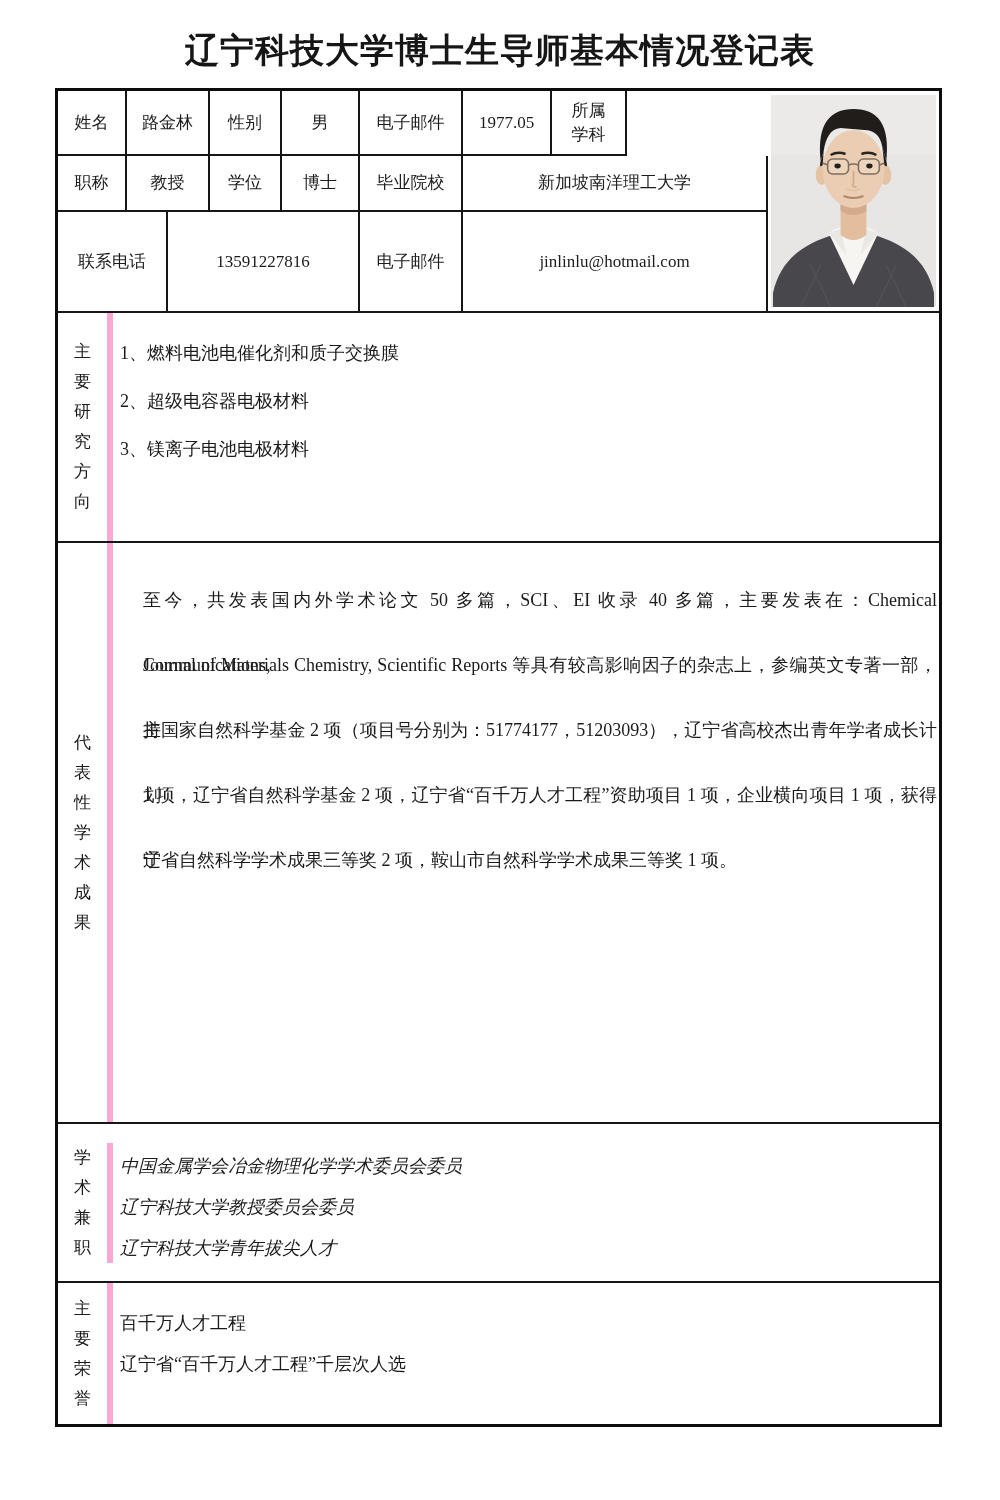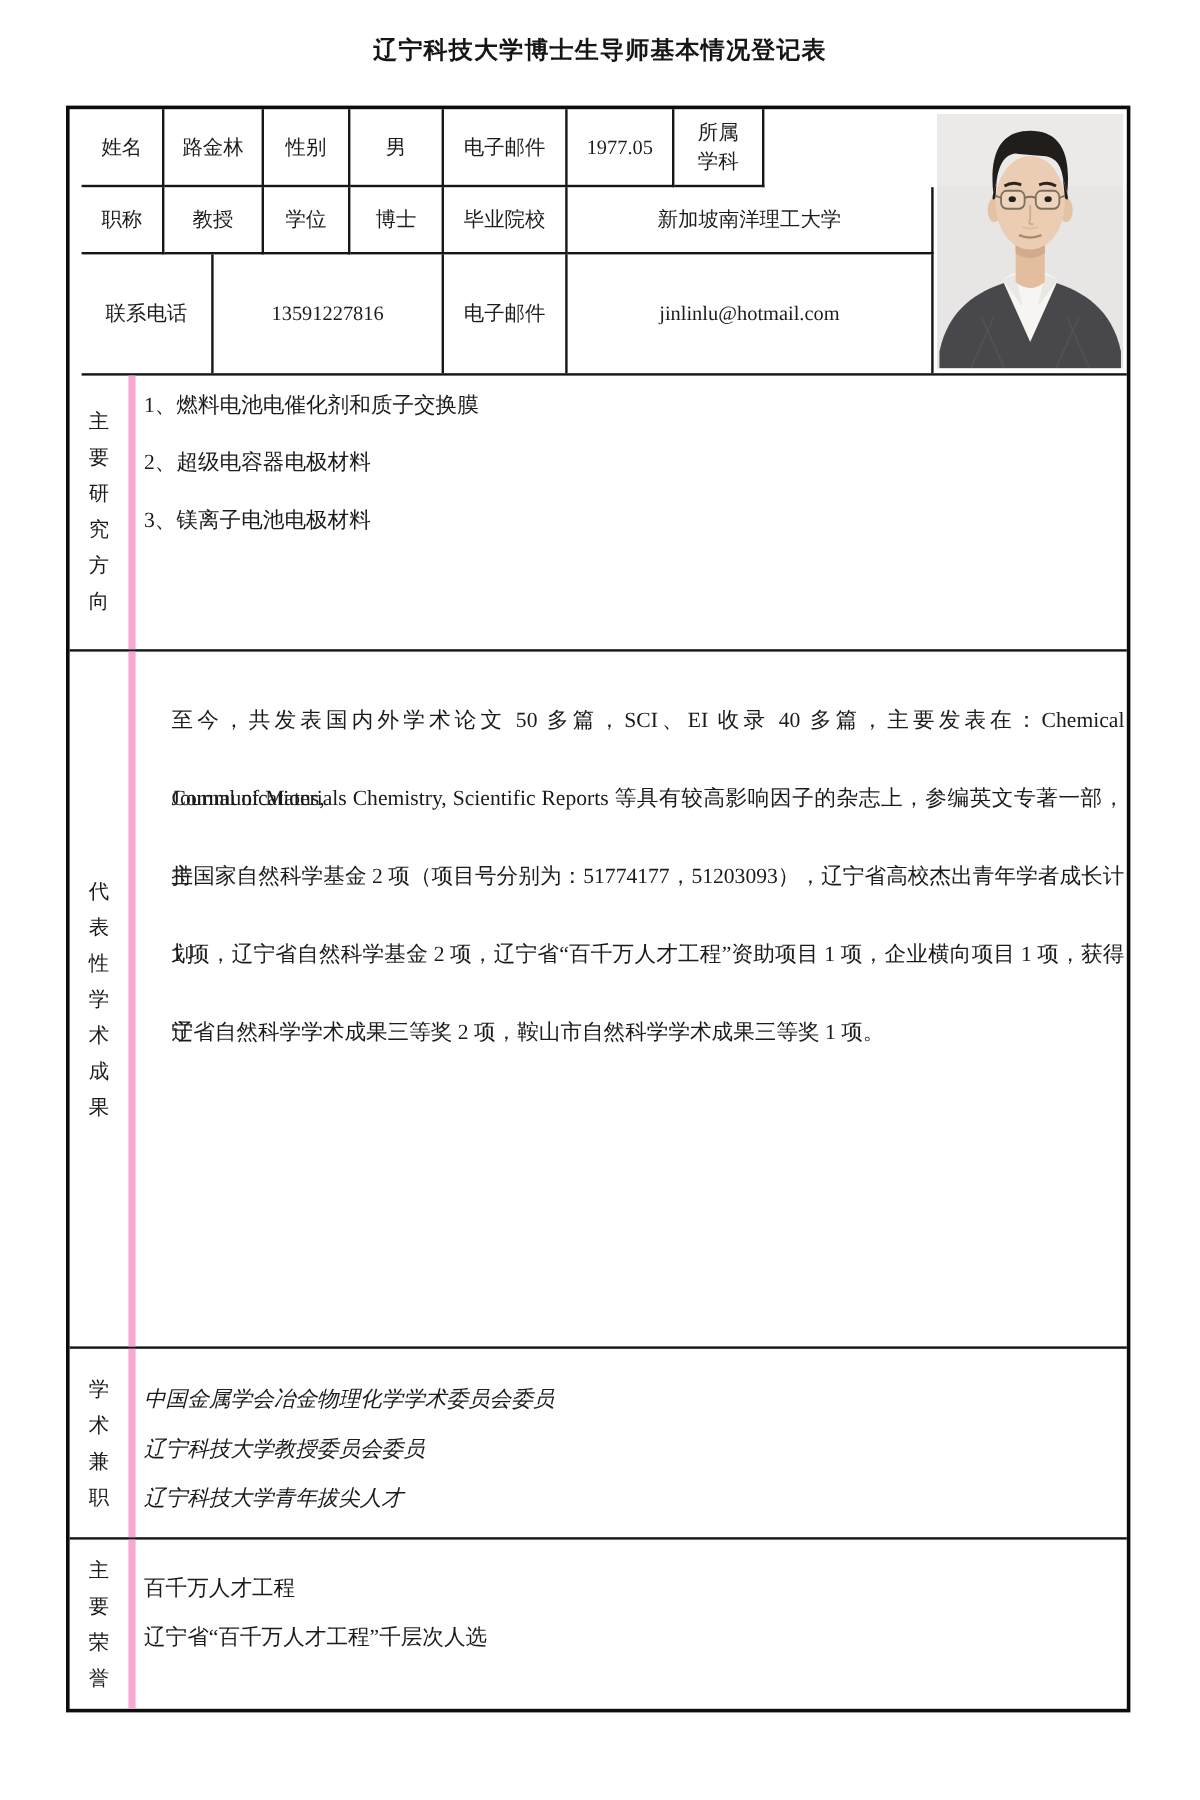--- a/index.html
+++ b/index.html
@@ -2,29 +2,29 @@
 <html><head>
 <meta charset="utf-8">
 <style>
   html,body{margin:0;padding:0;background:#ffffff;}
   .page{
     position:relative;width:1000px;height:1500px;background:#ffffff;
     font-family:"Liberation Serif","DejaVu Serif",serif;color:#1c1c1e;overflow:hidden;
   }
   .doc-title{
     position:absolute;top:28px;left:0;width:1000px;text-align:center;
-    font-size:20px;font-weight:bold;letter-spacing:1px;color:#161616;
+    font-size:34px;font-weight:bold;letter-spacing:1px;color:#161616;
   }
   .form-table{
     position:absolute;left:55px;top:88px;width:887px;height:1339px;
     border:3px solid #0c0c0c;box-sizing:border-box;display:flex;flex-direction:column;
   }
   .form-table *{box-sizing:border-box;}
   
-  .top-block{display:flex;height:222px;border-bottom:2px solid #161616;margin-left:10px;}
+  .top-block{display:flex;height:222px;border-bottom:2px solid #161616;}
   .top-left{width:710px;display:flex;flex-direction:column;}
   .info-row{display:flex;}
   .r1{height:65px;}
   .r2{height:56px;}
   .r3{flex:1;}
   .cell{
     border-right:2px solid #161616;border-bottom:2px solid #161616;
     display:flex;align-items:center;justify-content:center;
     font-size:17px;text-align:center;line-height:22px;padding:0 2px;
   }
@@ -36,32 +36,32 @@
   .wrap2{width:40px;word-break:break-all;line-height:24px;display:inline-block;}
   
   .photo-cell{flex:1;display:flex;align-items:stretch;justify-content:center;padding:4px 3px;}
   .photo-frame{width:100%;height:100%;background:#e7e6e4;overflow:hidden;}
   .photo-frame svg{display:block;width:100%;height:100%;}
   
   .section{display:flex;border-bottom:2px solid #161616;}
   .section:last-child{border-bottom:none;}
   .sec-research{height:230px;}
   .sec-achievements{height:581px;}
-  .sec-academic{height:159px;}
+  .sec-academic{height:159px;align-items:center;}
   .sec-honors{flex:1;}
   .vlabel{
     width:55px;border-right:6px solid #f9a8d4;
     display:flex;align-items:center;justify-content:center;
   }
   .vlabel span{
     display:block;width:19px;font-size:17px;line-height:30px;
     text-align:center;word-break:break-all;color:#1a1a1a;
   }
   .sec-content{flex:1;font-size:18px;color:#1b1b1d;}
-  .research-body{padding:0 10px 0 7px;}
+  .research-body{padding:16px 10px 0 7px;}
   .research-body .item{line-height:48px;white-space:nowrap;}
   .ach-body{padding:25px 2px 0 30px;}
   .ach-line{display:block;line-height:65px;height:65px;text-align:justify;text-align-last:justify;white-space:normal;}
   .ach-line.last{text-align:left;text-align-last:left;}
   .list-body-a{padding:22px 10px 12px 7px;font-style:italic;}
   .list-body-a .item{line-height:41px;white-space:nowrap;}
   .list-body-h{padding:20px 10px 0 7px;}
   .list-body-h .item{line-height:41px;white-space:nowrap;}
 </style>
 </head>

